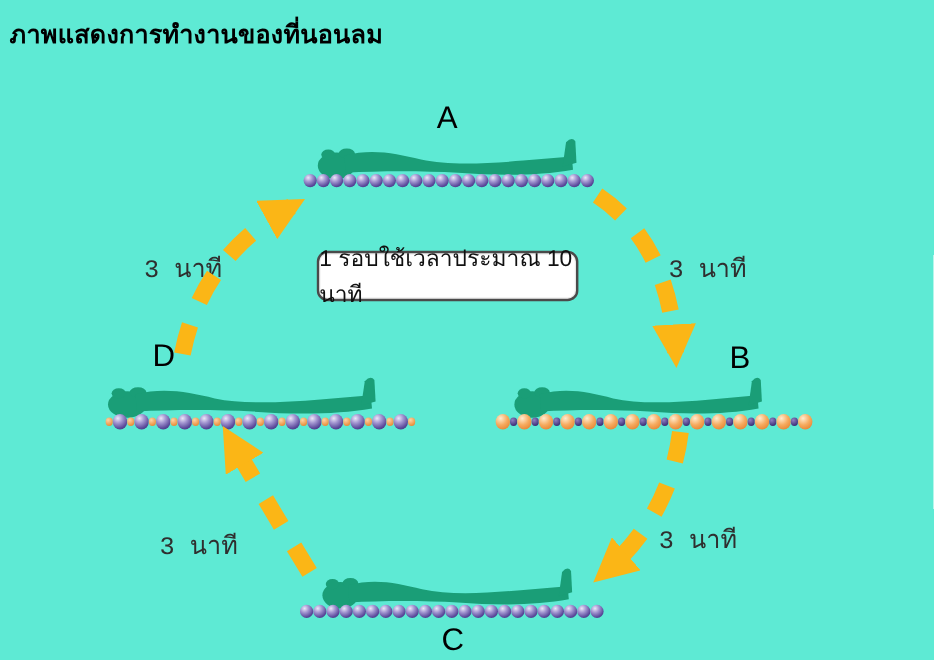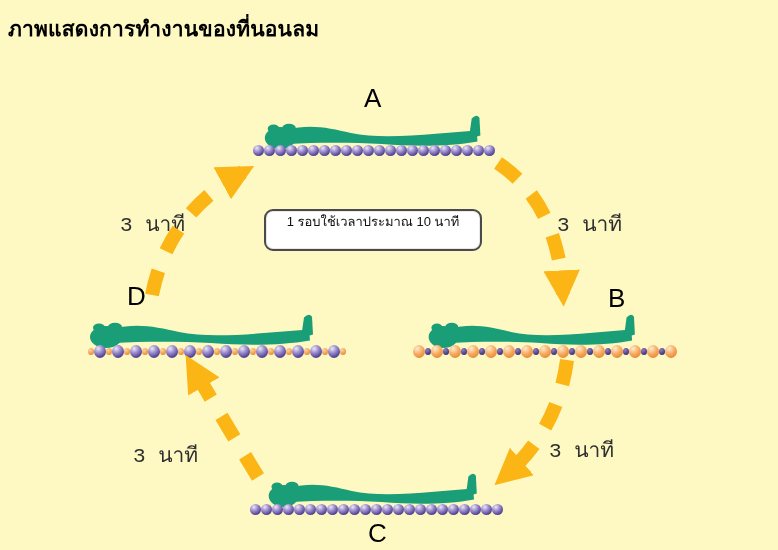--- a/index.html
+++ b/index.html
@@ -1,17 +1,17 @@
 <!DOCTYPE html>
 <html><head>
 <meta charset="utf-8">
 <style>
   html,body{margin:0;padding:0;background:#fff;}
   #canvas{
-    position:relative;width:778px;height:550px;background:#fef9c3;overflow:hidden;
+    position:relative;width:778px;height:550px;background:#5eead4;overflow:hidden;
     font-family:"Liberation Sans", sans-serif;color:#000;
   }
   .title{
     position:absolute;left:8px;top:12px;font-size:21px;font-weight:bold;letter-spacing:0.2px;
   }
   .station{position:absolute;}
   .station-label{
     position:absolute;font-size:26px;color:#000;line-height:1;
   }
   .person{position:absolute;height:44px;}
@@ -24,22 +24,22 @@
   .cell.purple.big{background:radial-gradient(circle at 35% 28%, #ece7f8 0%, #a396d1 32%, #5b4a9b 68%, #342a6e 100%);}
   .cell.purple.small{background:radial-gradient(circle at 35% 30%, #8f80c2 0%, #43357f 70%, #2e2460 100%);}
   .cell.orange.big{background:radial-gradient(circle at 35% 28%, #ffeccf 0%, #f6ab60 45%, #e5802c 88%);}
   .cell.orange.small{background:radial-gradient(circle at 35% 30%, #fcd4a5 0%, #ec9240 70%, #dd7c28 100%);}
   .minutes-label{
     position:absolute;font-size:21px;color:#2f2f2f;white-space:nowrap;font-family:Liberation Mono, monospace;
   }
   .center-box{
     position:absolute;left:264px;top:209px;width:214px;height:38px;
     border:2px solid #4a4a4a;border-radius:9px;background:#fff;
-    display:flex;justify-content:center;
-    font-size:13px;color:#111;box-shadow:0 0 0 1px #e8e8e8 inset;
+    display:flex;align-items:center;justify-content:center;
+    font-size:19px;color:#111;box-shadow:0 0 0 1px #e8e8e8 inset;
   }
   .arrows-overlay{position:absolute;left:0;top:0;width:778px;height:550px;pointer-events:none;}
 </style>
 </head>
 <body>
 
 <div id="canvas">
 
   <div class="title">ภาพแสดงการทำงานของที่นอนลม</div>
 

